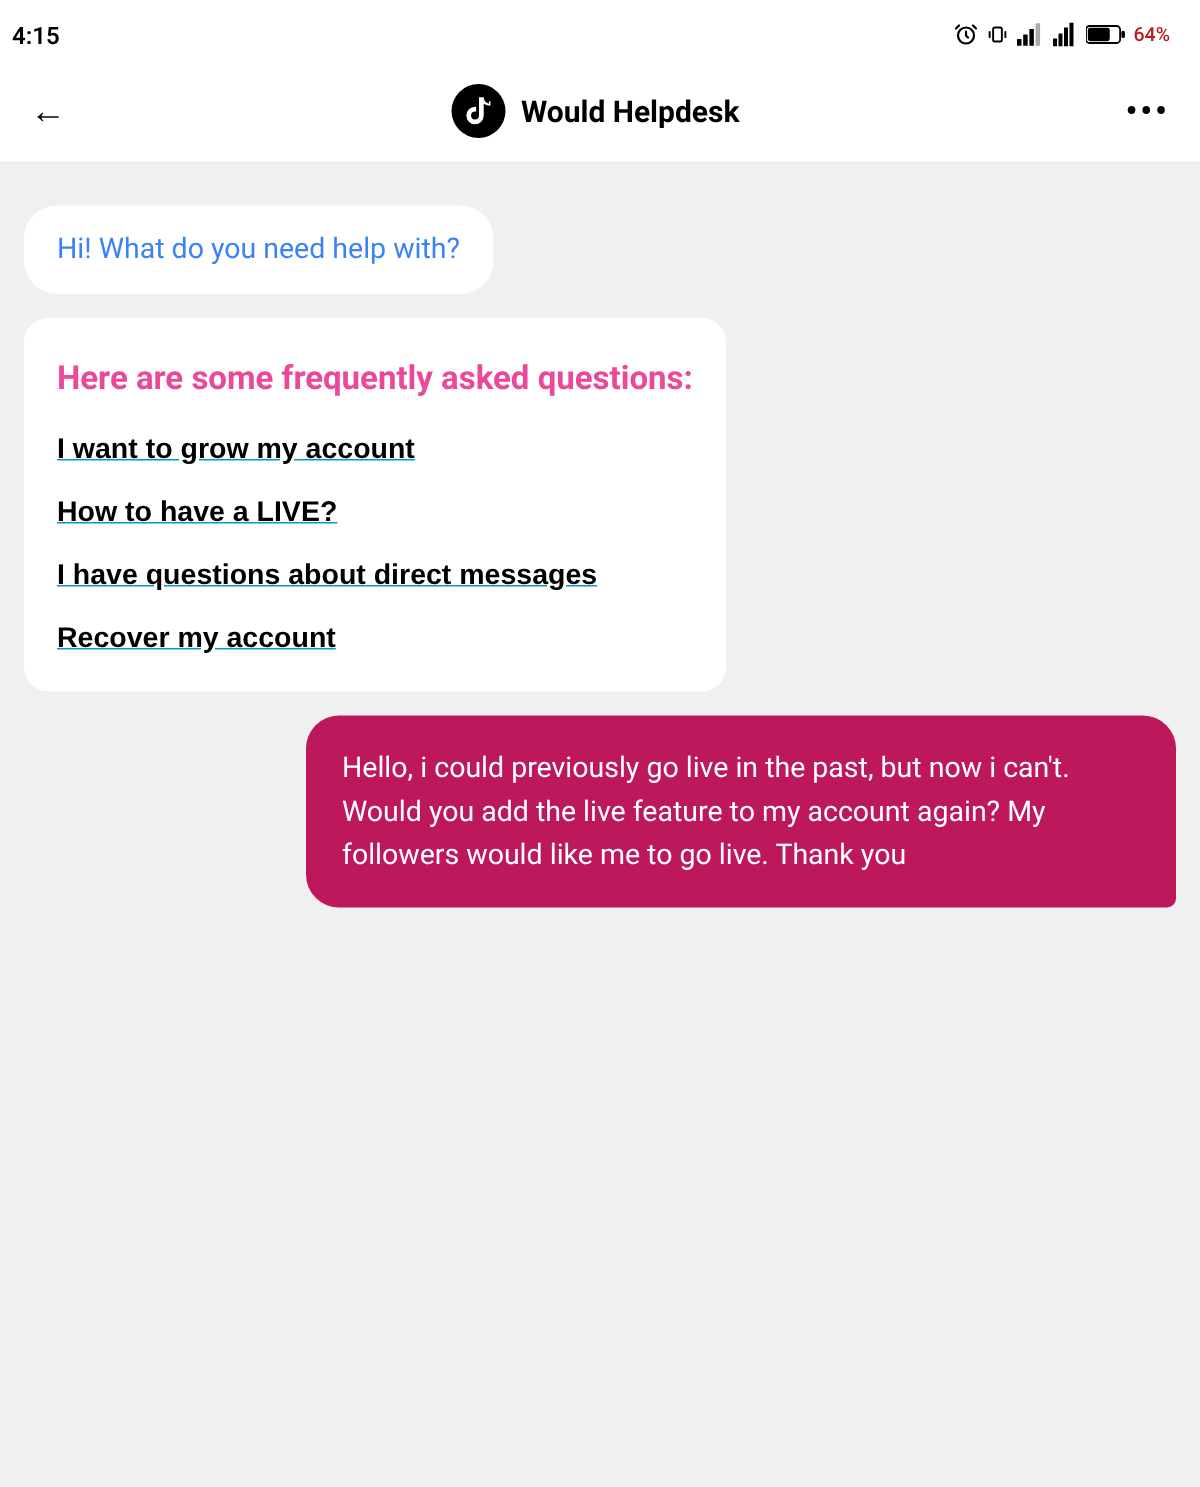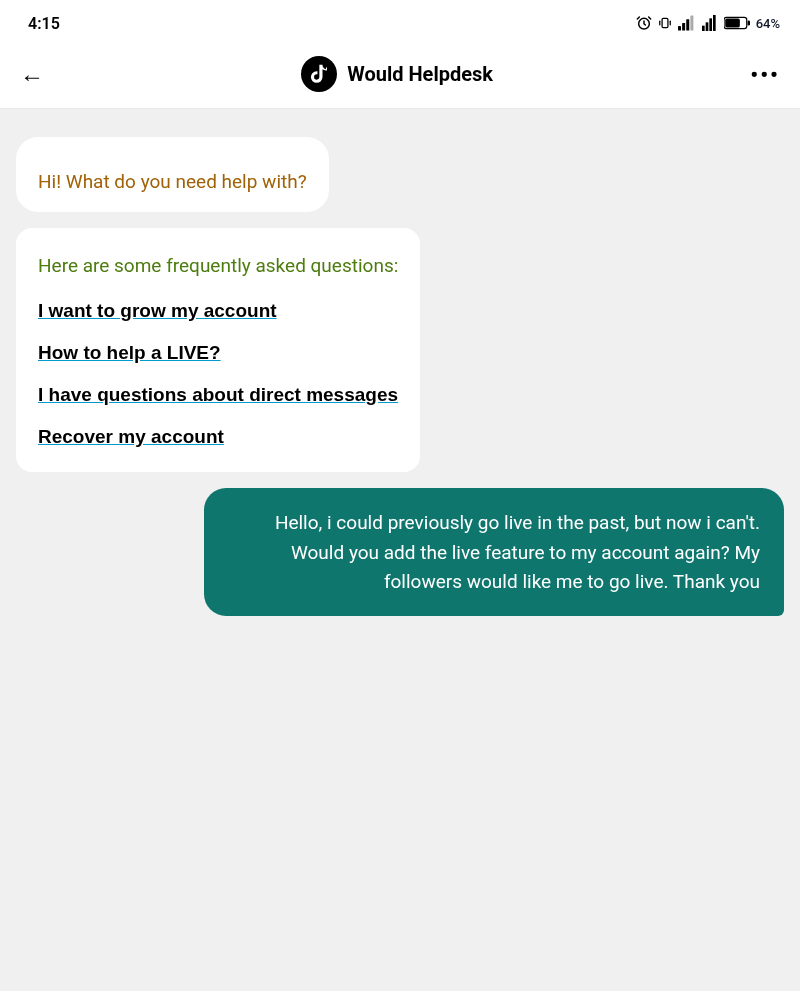--- a/index.html
+++ b/index.html
@@ -13,36 +13,36 @@
       display: flex;
       flex-direction: column;
     }
 
     
     .status-bar {
       background: #ffffff;
       display: flex;
       justify-content: space-between;
       align-items: center;
-      padding: 10px 20px 8px 28px;
+      padding: 10px 20px 8px 8px;
       height: 44px;
     }
 
     .status-time {
       font-size: 16px;
       font-weight: 600;
       color: #000;
     }
 
     .status-icons {
       display: flex;
       align-items: center;
       gap: 6px;
       font-size: 14px;
-      color: #0f172a;
+      color: #b91c1c;
     }
 
     .status-icons span {
       font-size: 13px;
     }
 
     .battery-text {
       font-size: 13px;
       font-weight: 500;
     }
@@ -122,39 +122,39 @@
     .bot-message-simple {
       background: #ffffff;
       border-radius: 22px;
       padding: 16px 22px;
       max-width: 400px;
       align-self: flex-start;
     }
 
     .bot-message-simple p {
       font-size: 19px;
-      color: #a16207;
+      color: #3b82f6;
       line-height: 1.4;
-      margin-top: 16px;
     }
 
     
     .bot-message-faq {
       background: #ffffff;
       border-radius: 16px;
       padding: 24px 22px;
       max-width: 660px;
       align-self: flex-start;
     }
 
     .faq-intro {
-      font-size: 19px;
-      color: #4d7c0f;
+      font-size: 22px;
+      color: #ec4899;
       line-height: 1.5;
       margin-bottom: 20px;
+      font-weight: bold;
     }
 
     .faq-link {
       display: block;
       font-size: 19px;
       font-weight: 700;
       color: #000;
       text-decoration: underline;
       text-decoration-color: #0099cc;
       margin-bottom: 20px;
@@ -164,26 +164,25 @@
       text-align: center;
       padding: 0;
     }
 
     .faq-link:last-child {
       margin-bottom: 0;
     }
 
     
     .user-message {
-      background: #0f766e;
+      background: #be185d;
       border-radius: 22px 22px 6px 22px;
       padding: 20px 24px;
       max-width: 580px;
       align-self: flex-end;
-      text-align: right;
     }
 
     .user-message p {
       font-size: 19px;
       color: #fff;
       line-height: 1.55;
     }
   </style>
 </head>
 <body>
@@ -248,21 +247,21 @@
 
 <div class="chat-area">
 
   <div class="bot-message-simple">
     <p>Hi! What do you need help with?</p>
   </div>
 
   <div class="bot-message-faq">
     <p class="faq-intro">Here are some frequently asked questions:</p>
     <button class="faq-link">I want to grow my account</button>
-    <button class="faq-link">How to help a LIVE?</button>
+    <button class="faq-link">How to have a LIVE?</button>
     <button class="faq-link">I have questions about direct messages</button>
     <button class="faq-link">Recover my account</button>
   </div>
 
   <div class="user-message">
     <p>Hello, i could previously go live in the past, but now i can't. Would you add the live feature to my account again? My followers would like me to go live. Thank you</p>
   </div>
 
 </div>
 

